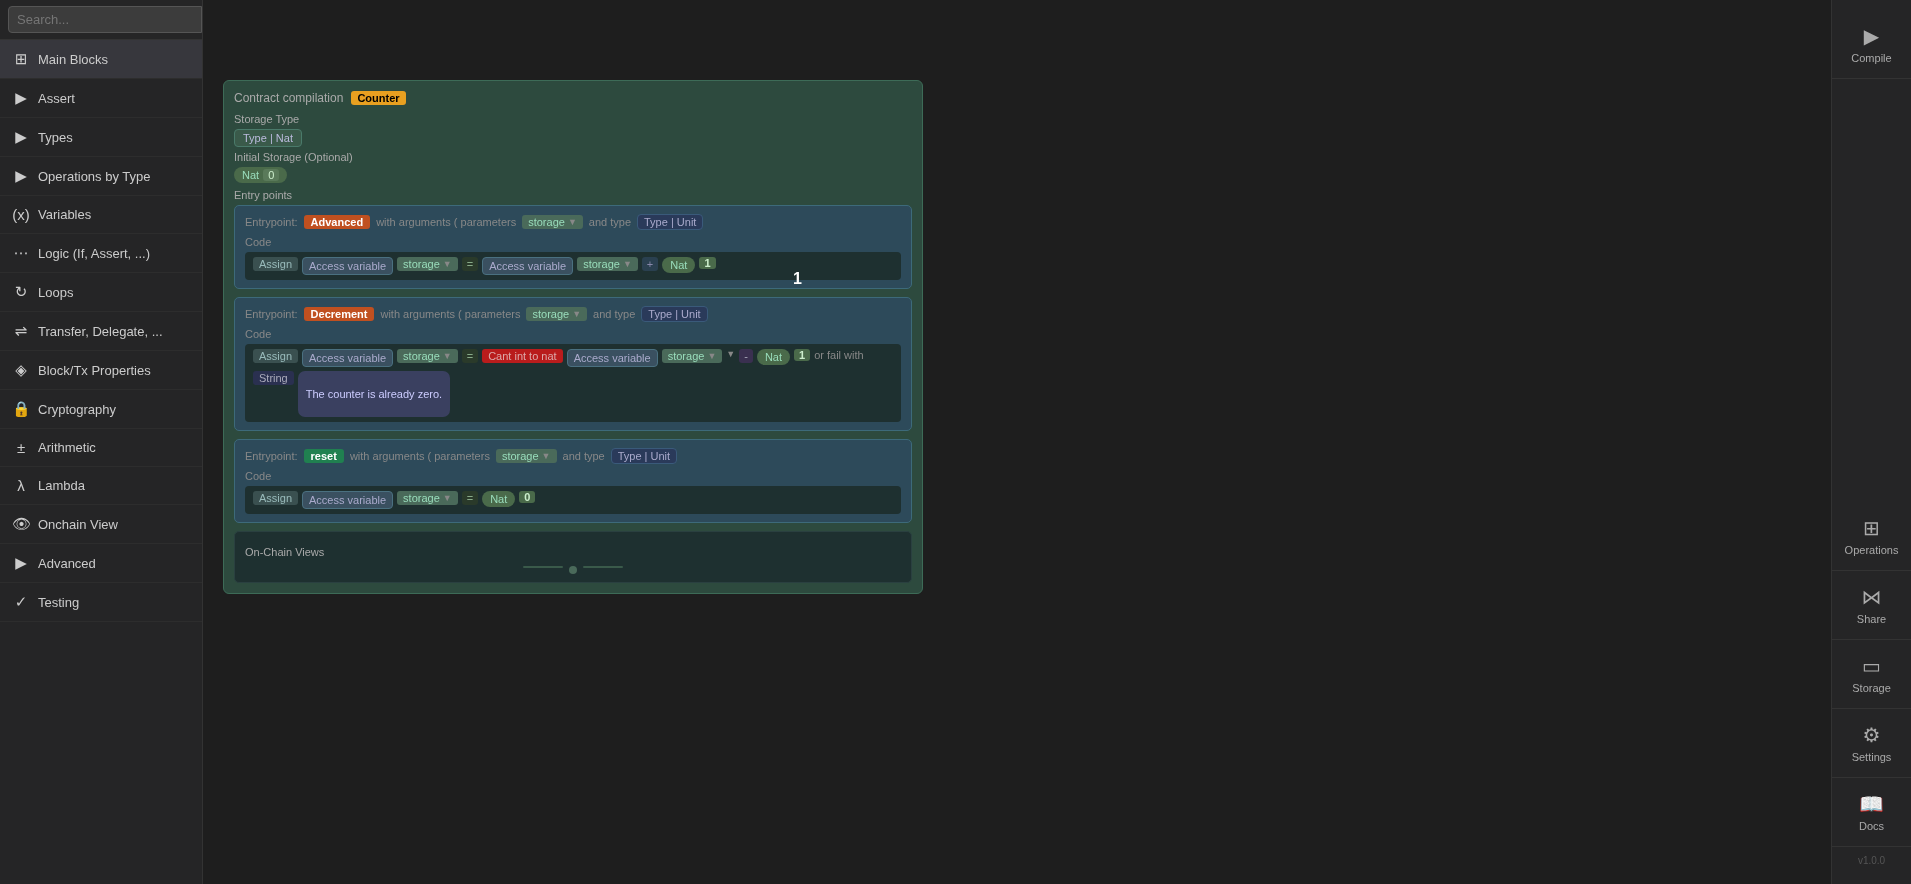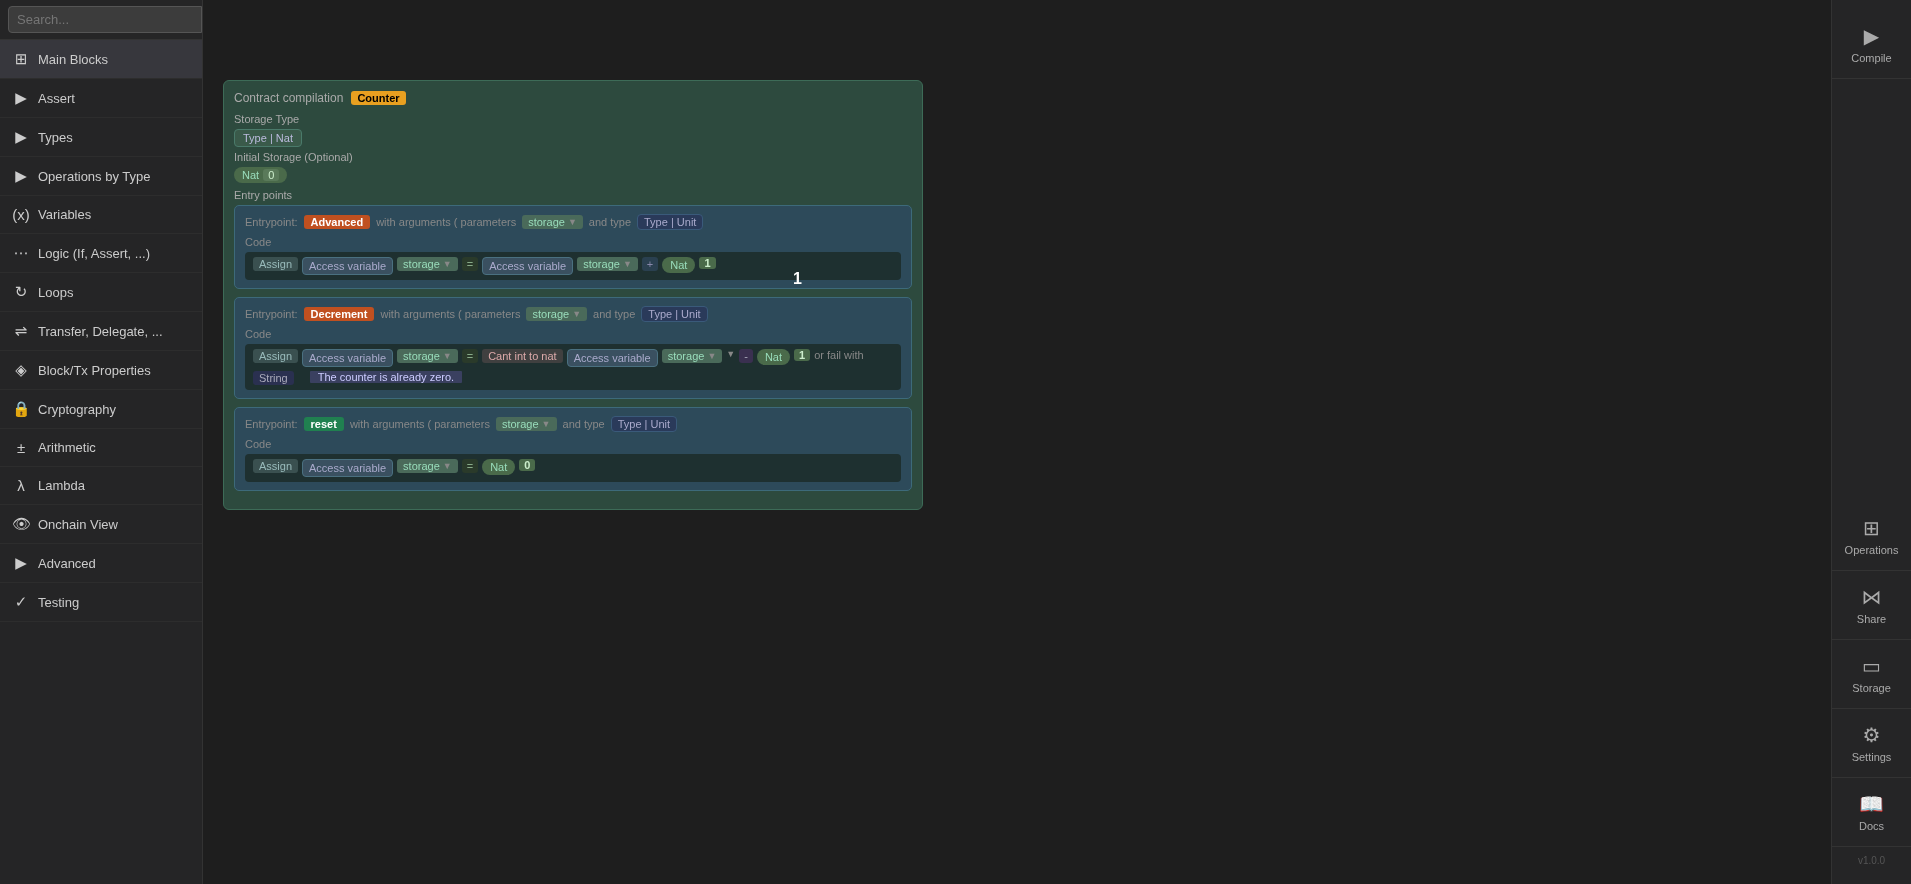--- a/index.html
+++ b/index.html
@@ -278,29 +278,28 @@
     .string-badge {
       background: #2a3050;
       border-radius: 3px;
       padding: 1px 6px;
       color: #aab;
       font-size: 11px;
     }
 
     .string-val {
       background: #3a4060;
-      border-radius: 1px;
-      padding: 0 8px;
+      border-radius: 7px;
+      padding: 17px 8px;
       color: #ccf;
       font-size: 11px;
-      margin-left: 12px;
     }
 
     .cant-badge {
-      background: #404040;
+      background: #b91c1c;
       border-radius: 3px;
       padding: 1px 6px;
       color: #daa;
       font-size: 11px;
     }
 
     .equals-badge {
       background: #2a3a2a;
       padding: 1px 5px;
       border-radius: 3px;
@@ -561,20 +560,28 @@
         <div class="assign-row">
           <span class="assign-badge">Assign</span>
           <span class="access-var-badge">Access variable</span>
           <span class="storage-pill">storage <span class="dropdown-arrow">▼</span></span>
           <span class="equals-badge">=</span>
           <span class="nat-pill">Nat</span>
           <span class="num-small">0</span>
         </div>
       </div>
 
+      <div class="on-chain-section">
+        <div class="section-label">On-Chain Views</div>
+        <div class="on-chain-footer">
+          <div class="footer-line"></div>
+          <div class="footer-dot"></div>
+          <div class="footer-line"></div>
+        </div>
+      </div>
     </div>
   </div>
 
   <div class="canvas-label">1</div>
 </div>
 
 <div class="right-panel">
   <div class="right-btn">
     <span class="btn-icon">▶</span>
     <span>Compile</span>

